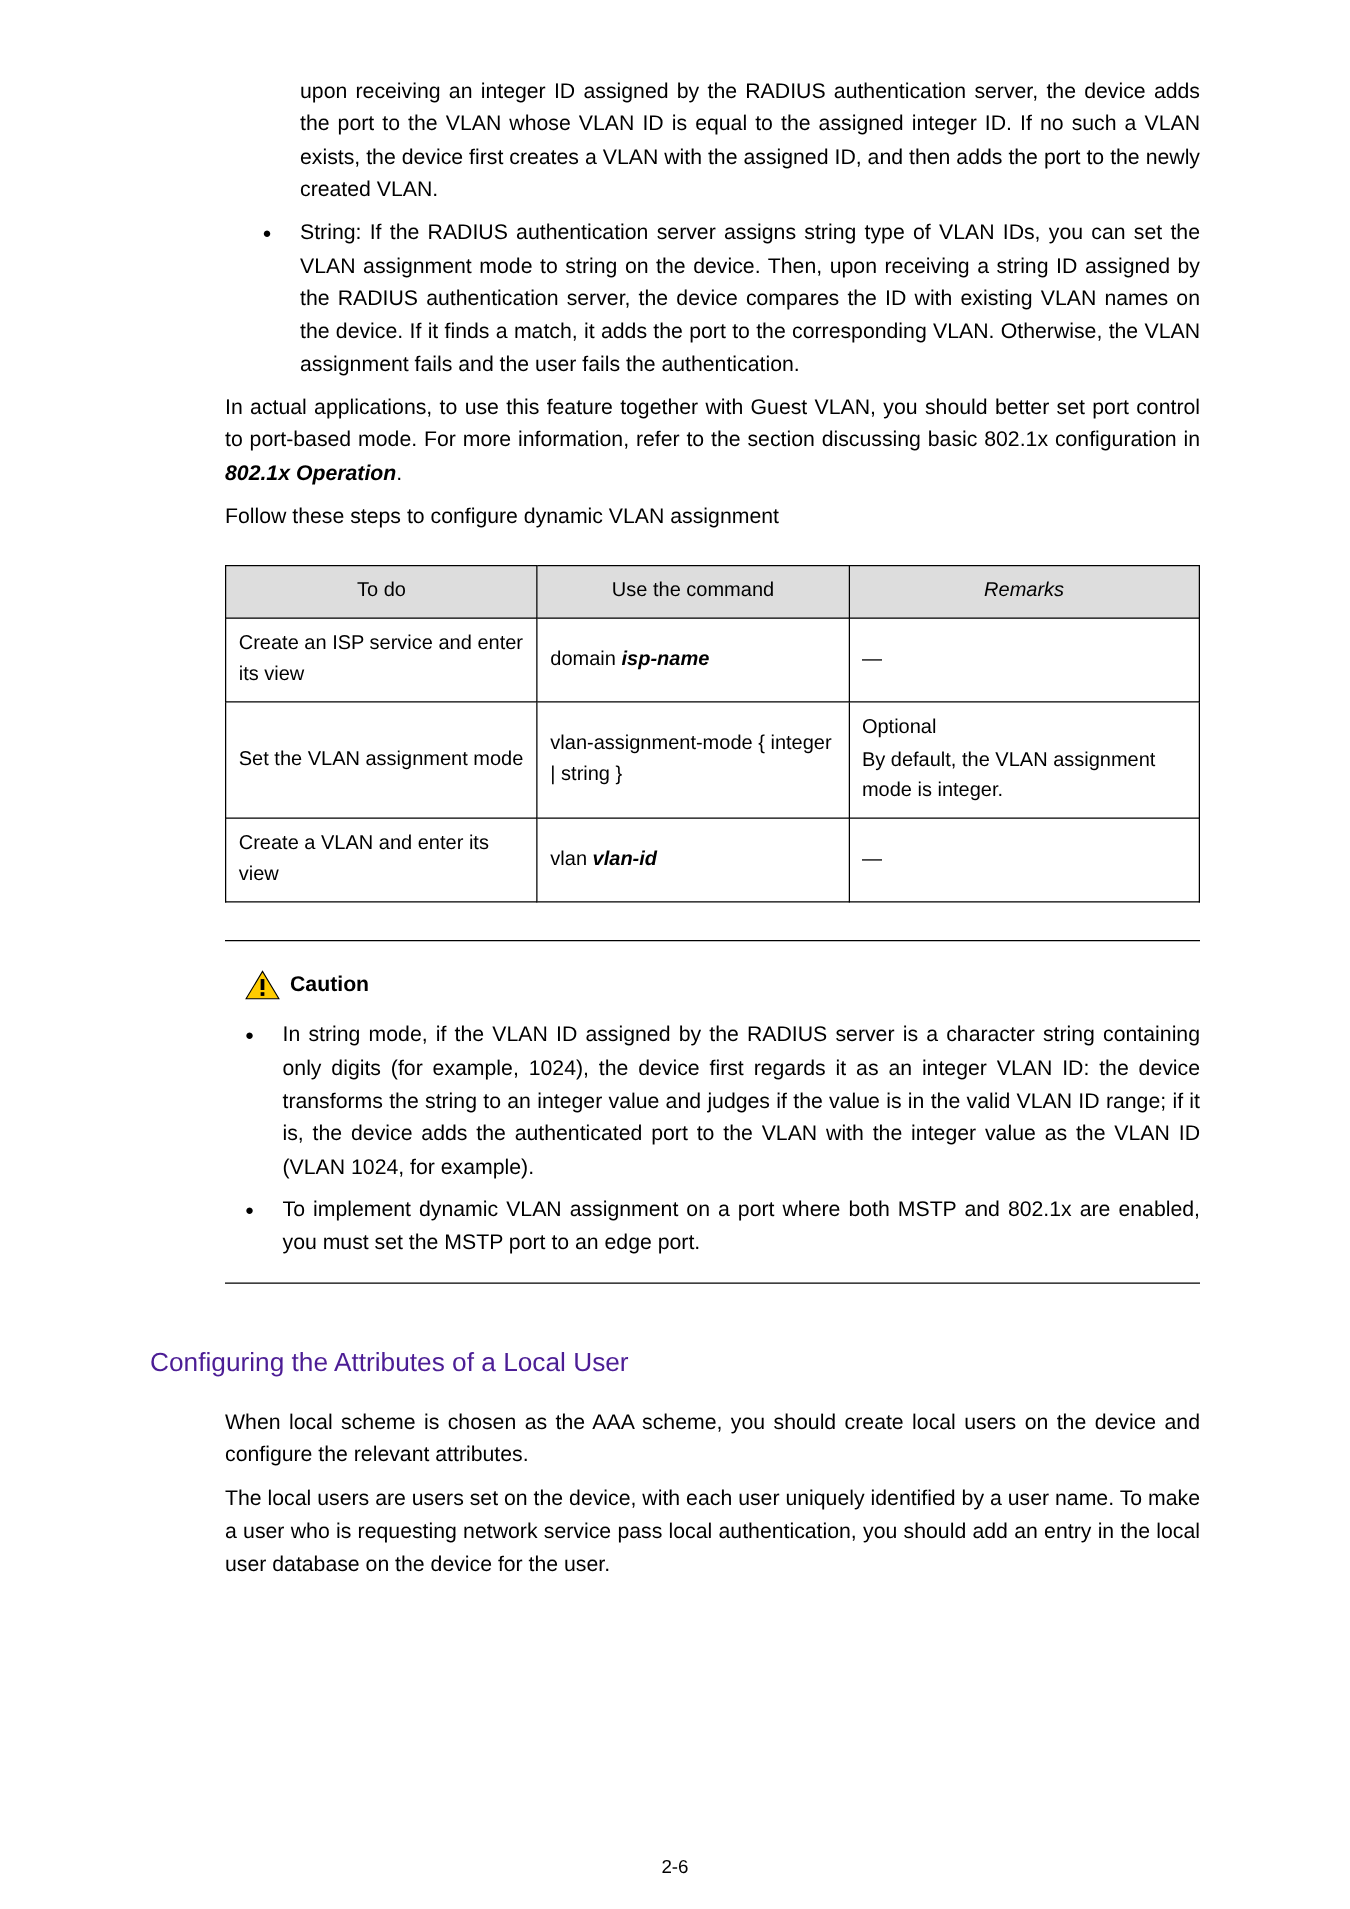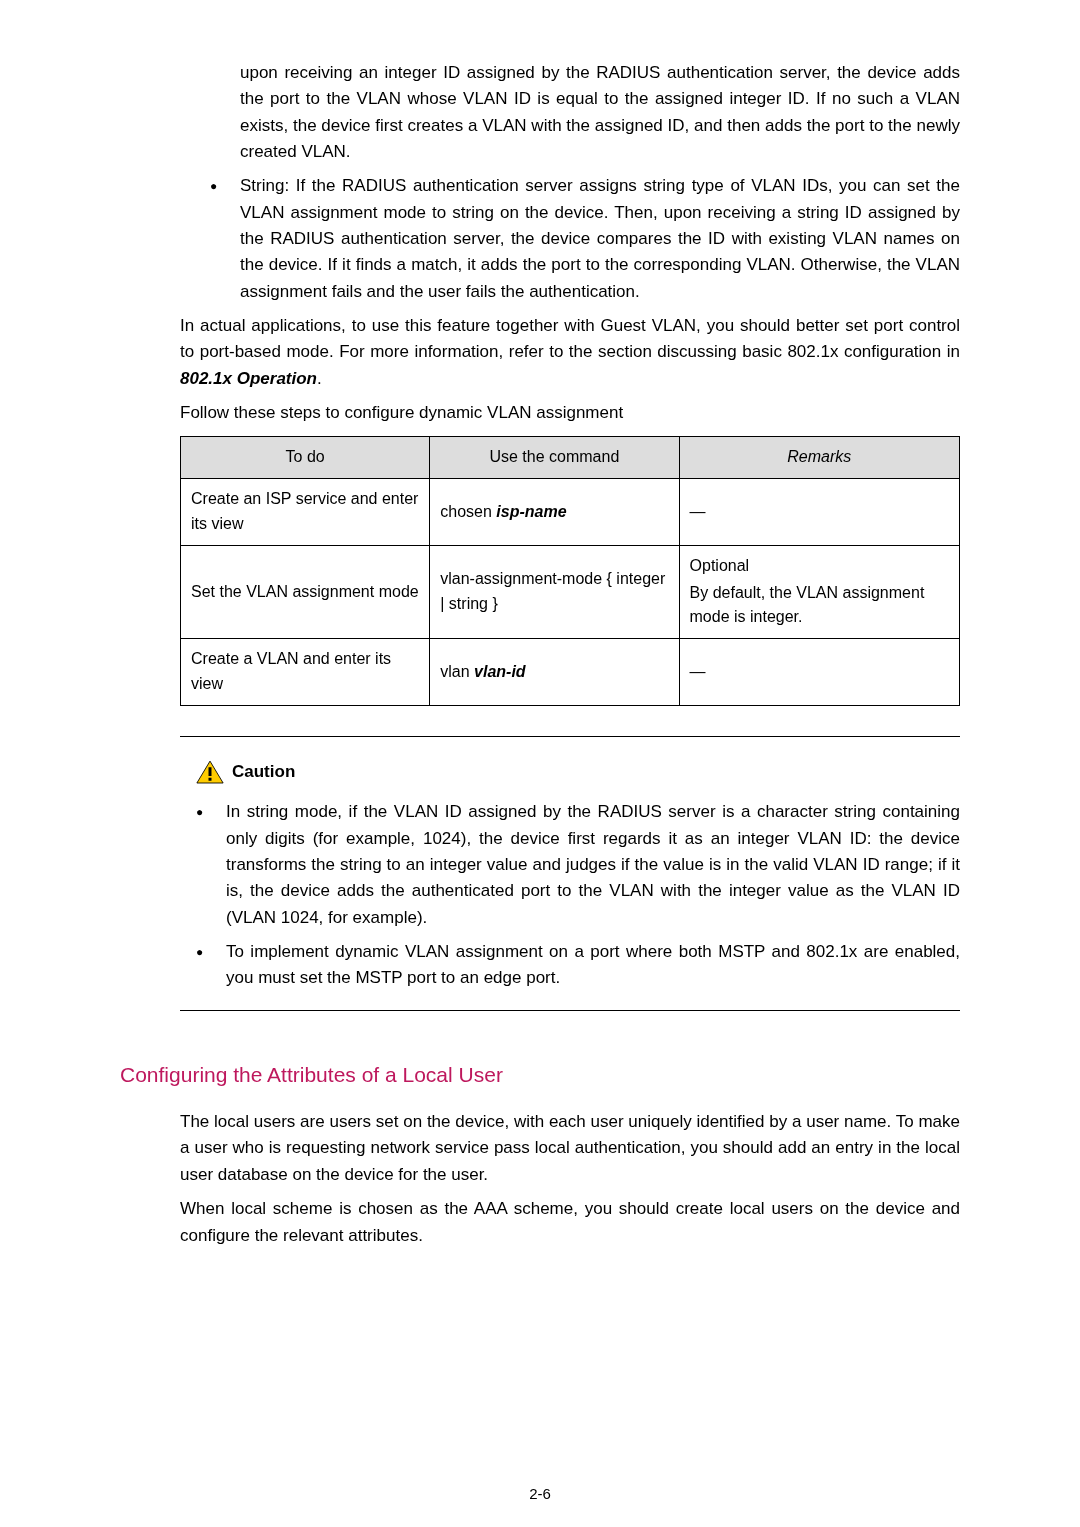--- a/index.html
+++ b/index.html
@@ -27,21 +27,21 @@
     flex-shrink: 0;
     font-size: 12px;
     line-height: 26px;
   }
   .bullet-text { flex: 1; text-align: justify; }
   .no-indent { padding-left: 0; }
   .bold-inline { font-weight: bold; font-style: italic; }
   .steps-table {
     border-collapse: collapse;
     width: 100%;
-    margin: 10px 0 30px 0;
+    margin: 26px 0 30px 0;
     font-size: 16px;
     padding-left: 22px;
   }
   .steps-table th, .steps-table td {
     border: 1px solid #000;
     padding: 8px 10px;
     text-align: left;
     vertical-align: middle;
   }
   .steps-table th {
@@ -55,21 +55,21 @@
   .caution-block { margin: 22px 0 10px 16px; }
   .caution-header {
     display: flex;
     align-items: center;
     gap: 8px;
     margin-bottom: 14px;
   }
   .caution-icon { width: 28px; height: 25px; }
   .caution-label { font-weight: bold; font-size: 17px; }
   .section-heading {
-    color: #be185d;
+    color: #4c1d95;
     font-size: 21px;
     margin: 48px 0 18px 0;
     font-weight: normal;
     padding-left: 0;
   }
   .page-num {
     position: absolute;
     bottom: 22px;
     left: 0;
     width: 100%;
@@ -104,21 +104,21 @@
       <thead>
         <tr>
           <th class="col-todo">To do</th>
           <th class="col-cmd">Use the command</th>
           <th class="col-rem">Remarks</th>
         </tr>
       </thead>
       <tbody>
         <tr>
           <td>Create an ISP service and enter its view</td>
-          <td class="cmd"><span>chosen </span><span class="ital">isp-name</span></td>
+          <td class="cmd"><span>domain </span><span class="ital">isp-name</span></td>
           <td>—</td>
         </tr>
         <tr>
           <td>Set the VLAN assignment mode</td>
           <td class="cmd">vlan-assignment-mode { integer | string  }</td>
           <td>
             <div>Optional</div>
             <div class="opt">By default, the VLAN assignment mode is integer.</div>
           </td>
         </tr>
@@ -151,19 +151,19 @@
         <div class="bullet-text">To implement dynamic VLAN assignment on a port where both MSTP and 802.1x are enabled, you must set the MSTP port to an edge port.</div>
       </div>
     </div>
 
     <hr class="hr-line" style="margin-top:18px;">
   </div>
 
   <h2 class="section-heading">Configuring the Attributes of a Local User</h2>
 
   <div class="indent-block">
+    <div class="para">When local  scheme is chosen as the AAA scheme, you should create local users on the device and configure the relevant attributes.</div>
     <div class="para">The local users are users set on the device, with each user uniquely identified by a user name. To make a user who is requesting network service pass local authentication, you should add an entry in the local user database on the device for the user.</div>
-    <div class="para">When local  scheme is chosen as the AAA scheme, you should create local users on the device and configure the relevant attributes.</div>
   </div>
 
 </div>
 
 <div class="page-num">2-6</div>
 
 </body></html>

